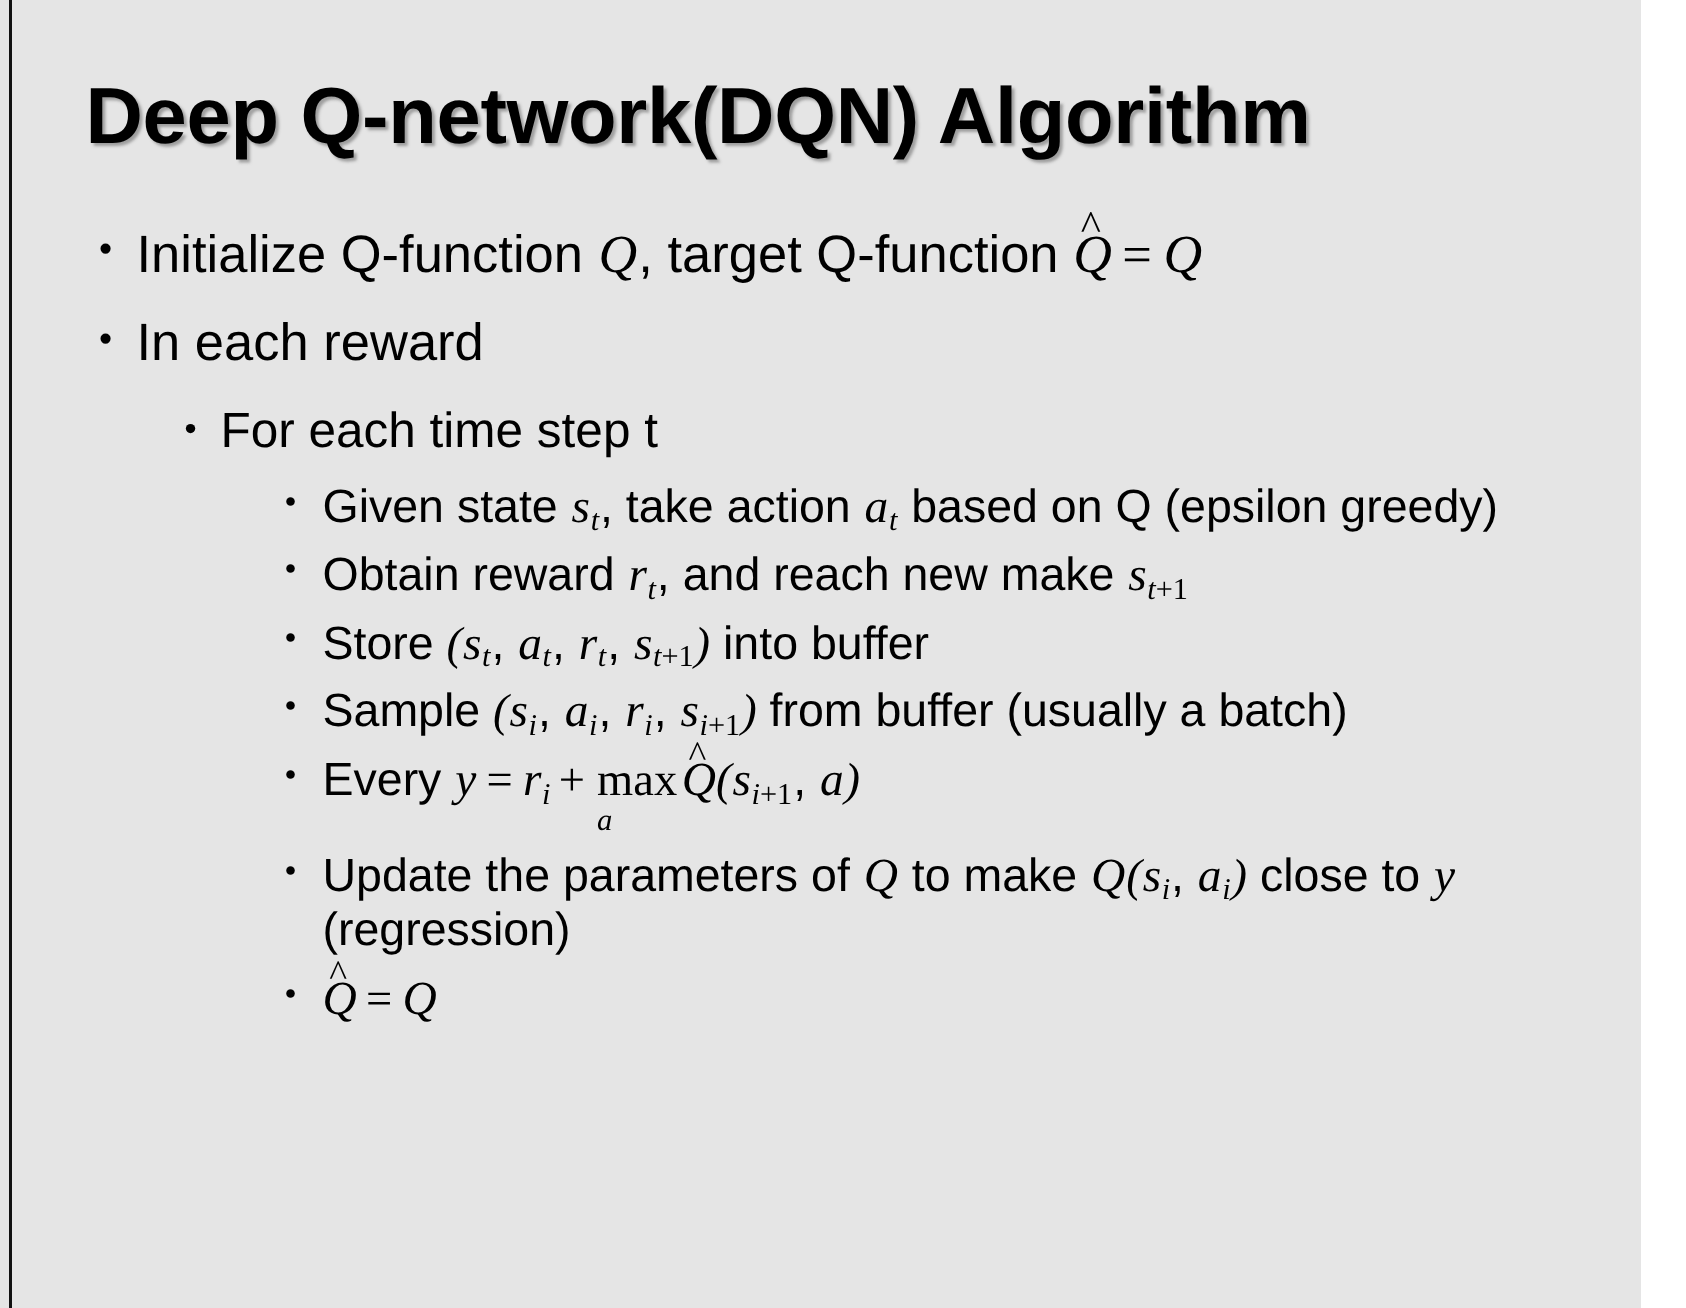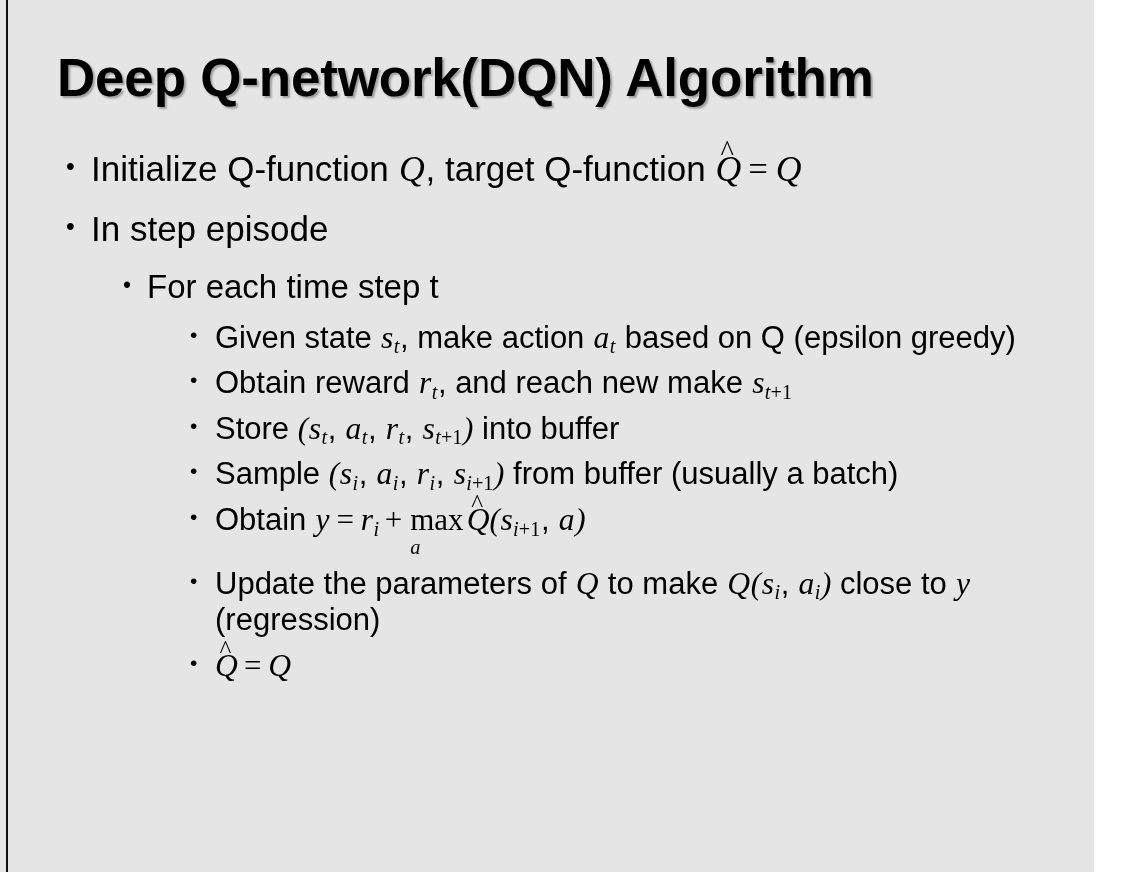--- a/index.html
+++ b/index.html
@@ -159,45 +159,45 @@
 
   <div class="slide-title">Deep Q-network(DQN) Algorithm</div>
 
   <div class="body-list">
       <div class="bullet-row lvl1">
         <span class="bullet-mark">•</span>
         <span class="bullet-text"><span>Initialize Q-function </span><span class="mi">Q</span><span>, target Q-function </span><span class="qhat"><span class="hat">^</span>Q</span><span class="mo mo-rel">=</span><span class="mi">Q</span></span>
       </div>
       <div class="bullet-row lvl1">
         <span class="bullet-mark">•</span>
-        <span class="bullet-text"><span>In step episode</span></span>
+        <span class="bullet-text"><span>In each reward</span></span>
       </div>
       <div class="bullet-row lvl2">
         <span class="bullet-mark">•</span>
         <span class="bullet-text"><span>For each time step t</span></span>
       </div>
       <div class="bullet-row lvl3">
         <span class="bullet-mark">•</span>
-        <span class="bullet-text"><span>Given state </span><span class="mi">s<sub class="msub"><span>t</span></sub></span><span>, make action </span><span class="mi">a<sub class="msub"><span>t</span></sub></span><span> based on Q (epsilon greedy)</span></span>
+        <span class="bullet-text"><span>Given state </span><span class="mi">s<sub class="msub"><span>t</span></sub></span><span>, take action </span><span class="mi">a<sub class="msub"><span>t</span></sub></span><span> based on Q (epsilon greedy)</span></span>
       </div>
       <div class="bullet-row lvl3">
         <span class="bullet-mark">•</span>
         <span class="bullet-text"><span>Obtain reward </span><span class="mi">r<sub class="msub"><span>t</span></sub></span><span>, and reach new make </span><span class="mi">s<sub class="msub"><span>t</span><span class="up">+1</span></sub></span></span>
       </div>
       <div class="bullet-row lvl3">
         <span class="bullet-mark">•</span>
         <span class="bullet-text"><span>Store </span><span class="mpar">(</span><span class="mi">s<sub class="msub"><span>t</span></sub></span><span>, </span><span class="mi">a<sub class="msub"><span>t</span></sub></span><span>, </span><span class="mi">r<sub class="msub"><span>t</span></sub></span><span>, </span><span class="mi">s<sub class="msub"><span>t</span><span class="up">+1</span></sub></span><span class="mpar">)</span><span> into buffer</span></span>
       </div>
       <div class="bullet-row lvl3">
         <span class="bullet-mark">•</span>
         <span class="bullet-text"><span>Sample </span><span class="mpar">(</span><span class="mi">s<sub class="msub"><span>i</span></sub></span><span>, </span><span class="mi">a<sub class="msub"><span>i</span></sub></span><span>, </span><span class="mi">r<sub class="msub"><span>i</span></sub></span><span>, </span><span class="mi">s<sub class="msub"><span>i</span><span class="up">+1</span></sub></span><span class="mpar">)</span><span> from buffer (usually a batch)</span></span>
       </div>
       <div class="bullet-row lvl3">
         <span class="bullet-mark">•</span>
-        <span class="bullet-text"><span>Obtain </span><span class="mi">y</span><span class="mo mo-rel">=</span><span class="mi">r<sub class="msub"><span>i</span></sub></span><span class="mo mo-bin">+</span><span class="mathop-lim">
+        <span class="bullet-text"><span>Every </span><span class="mi">y</span><span class="mo mo-rel">=</span><span class="mi">r<sub class="msub"><span>i</span></sub></span><span class="mo mo-bin">+</span><span class="mathop-lim">
             <span class="op">max</span>
             <span class="lim">a</span>
           </span><span class="qhat"><span class="hat">^</span>Q</span><span class="mpar">(</span><span class="mi">s<sub class="msub"><span>i</span><span class="up">+1</span></sub></span><span>, </span><span class="mi">a</span><span class="mpar">)</span></span>
       </div>
       <div class="bullet-row lvl3">
         <span class="bullet-mark">•</span>
         <span class="bullet-text"><span>Update the parameters of </span><span class="mi">Q</span><span> to make </span><span class="mi">Q</span><span class="mpar">(</span><span class="mi">s<sub class="msub"><span>i</span></sub></span><span>, </span><span class="mi">a<sub class="msub"><span>i</span></sub></span><span class="mpar">)</span><span> close to </span><span class="mi">y</span><span> (regression)</span></span>
       </div>
       <div class="bullet-row lvl3">
         <span class="bullet-mark">•</span>

